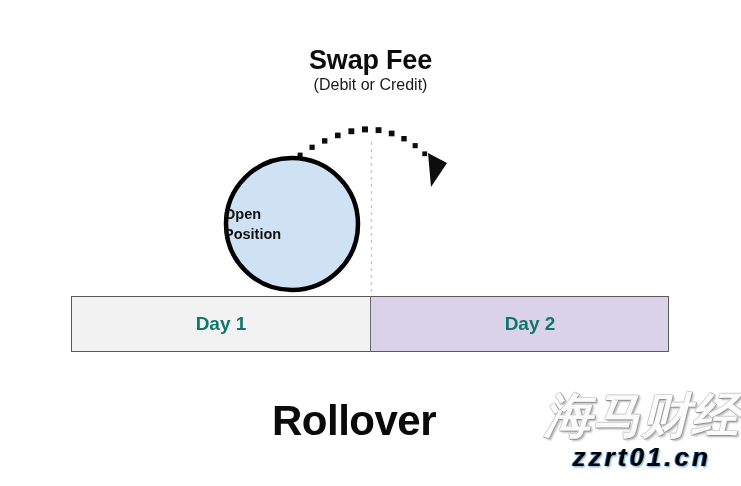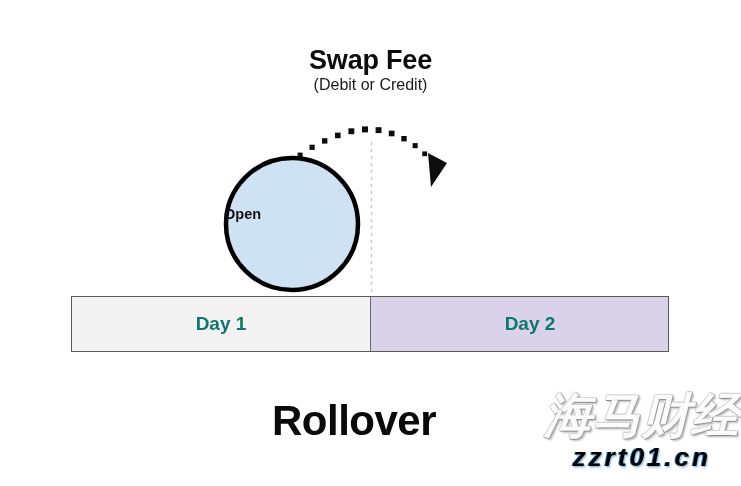--- a/index.html
+++ b/index.html
@@ -173,20 +173,21 @@
       <rect x="422.3" y="151.4" width="4.8" height="4.8"></rect>
     </g>
 
     <polygon points="428,153 447,163 431,187" fill="#0d0d0d"></polygon>
 
     <circle cx="292" cy="224" r="66" fill="#cfe2f3" stroke="#000000" stroke-width="4.5"></circle>
   </svg>
 
   <div class="circle-label">
     <div>Open</div>
+    <div>Position</div>
   </div>
 
   <div class="timeline">
     <div class="day-cell day1">Day 1</div>
     <div class="day-cell day2">Day 2</div>
   </div>
 
   <div class="caption">Rollover</div>
 
   <div class="watermark">

